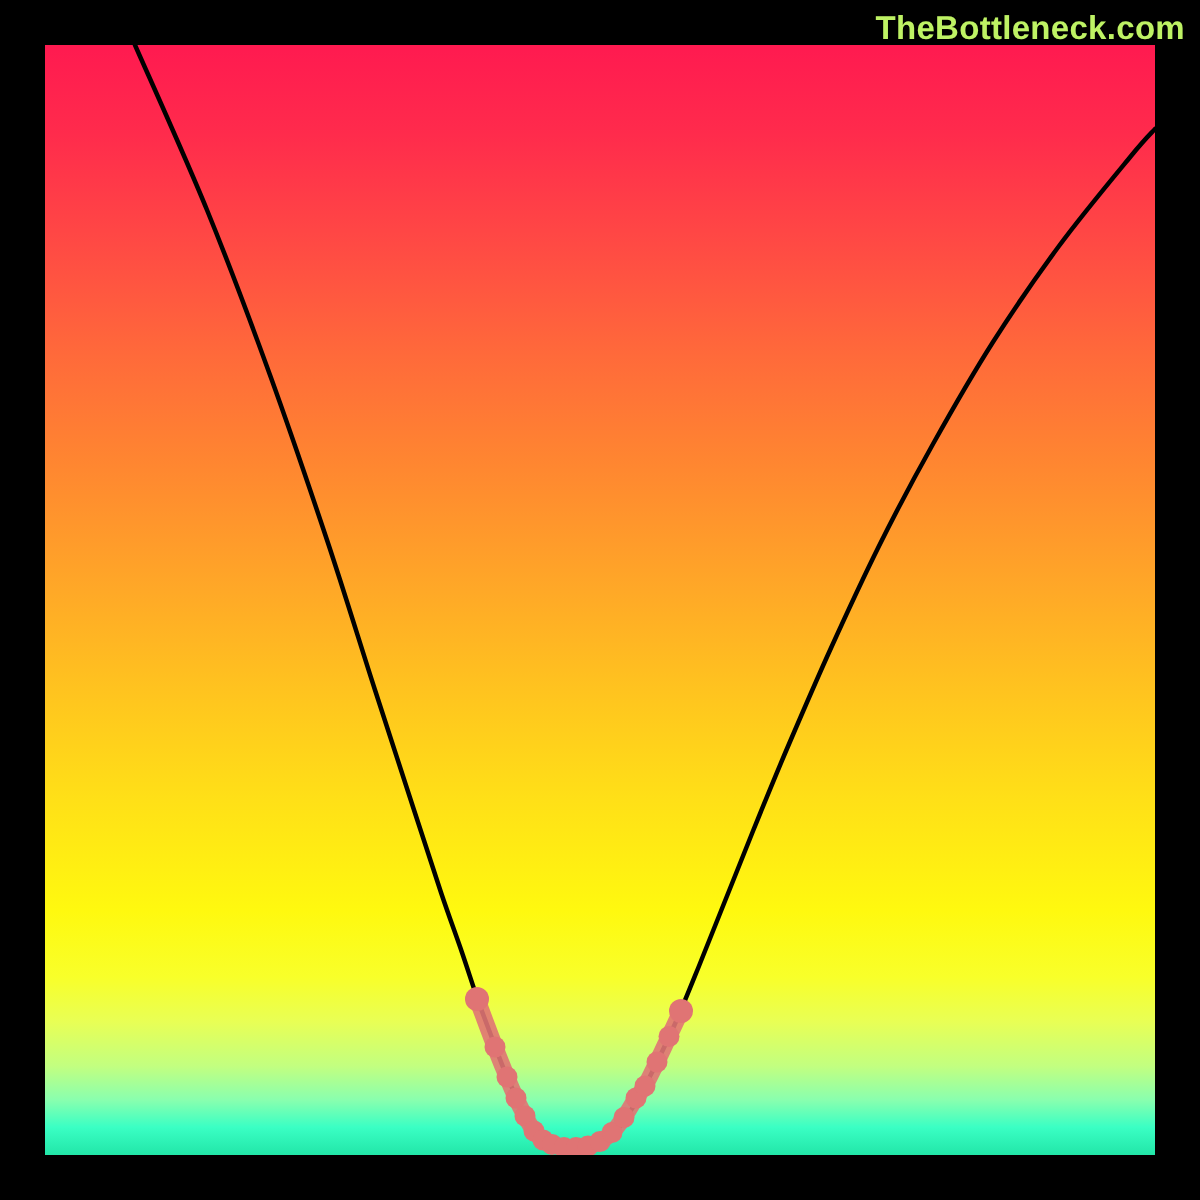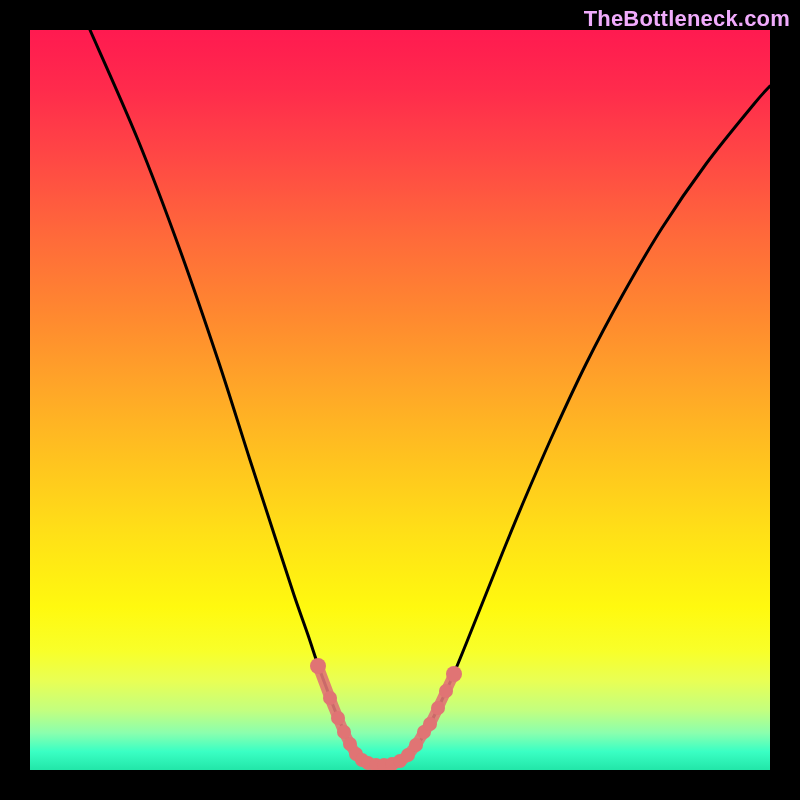--- a/index.html
+++ b/index.html
@@ -10,21 +10,21 @@
     height: 800px;
     background: #000;
   }
   .watermark {
     position: absolute;
     top: 6px;
     right: 10px;
     font-family: Arial, Helvetica, sans-serif;
     font-size: 22px;
     font-weight: 600;
-    color: #f0abfc;
+    color: #bef264;
     letter-spacing: 0.2px;
     z-index: 10;
   }
   .plot {
     position: absolute;
     left: 30px;
     top: 30px;
     width: 740px;
     height: 740px;
   }

